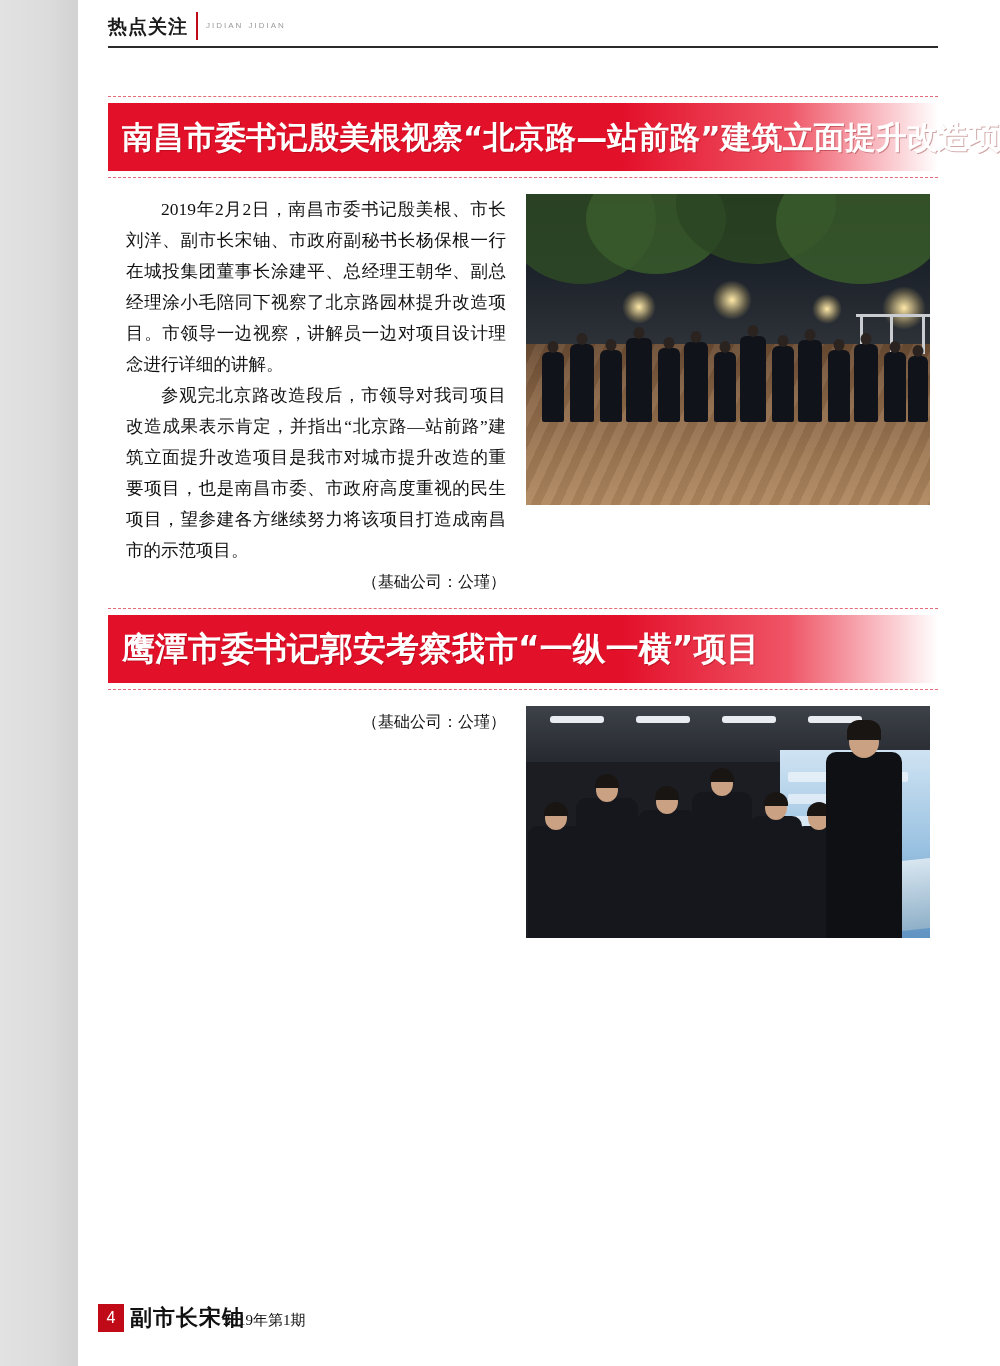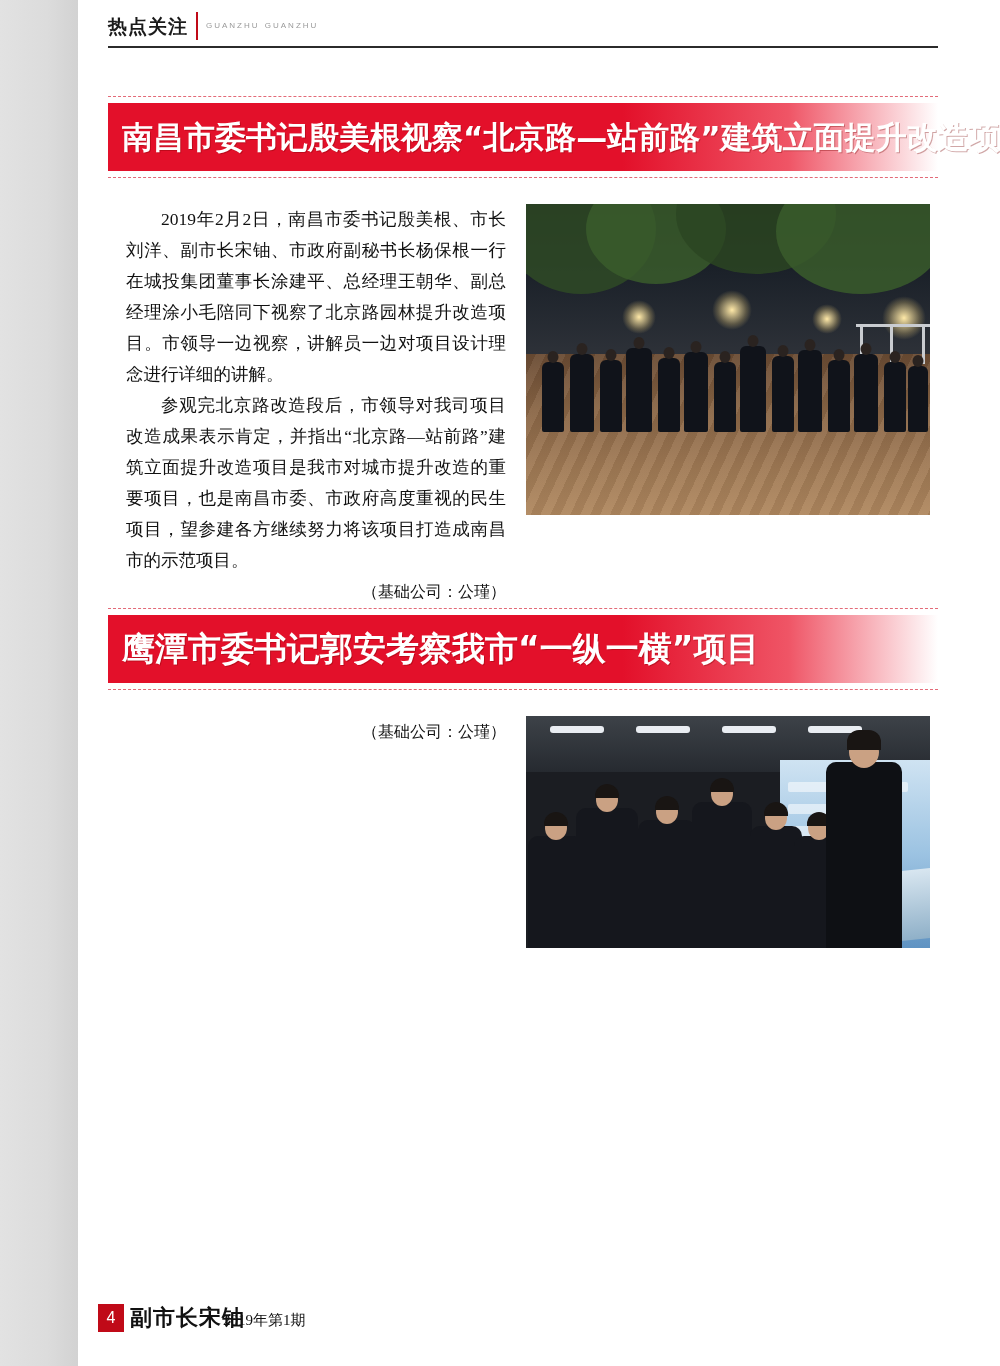--- a/index.html
+++ b/index.html
@@ -107,21 +107,21 @@
     color: #ffffff;
     letter-spacing: 0px;
     white-space: nowrap;
     text-shadow: 1px 1px 0 rgba(120,0,0,0.35);
   }
   .article-2 .banner-title { font-size: 33px; }
 
   .body-area {
     position: relative;
     width: 830px;
-    margin-top: 26px;
+    margin-top: 16px;
   }
   .col-text {
     position: absolute;
     left: 18px;
     top: 0;
     width: 380px;
     font-size: 17.5px;
     line-height: 31px;
     color: #111111;
     text-align: justify;
@@ -225,21 +225,21 @@
 </head>
 <body>
 
 <div class="spine">
   <div class="spine-inner"></div>
 </div>
 
 <div class="page-header">
   <div class="header-title">热点关注</div>
   <div class="header-divider"></div>
-  <div class="header-sub">GUANZHU GUANZHU</div>
+  <div class="header-sub">JIDIAN JIDIAN</div>
 </div>
 <div class="header-rule"></div>
 
 <div class="article article-1">
   <div class="dashed-rule"></div>
   <div class="banner">
     <div class="banner-title">南昌市委书记殷美根视察“北京路—站前路”建筑立面提升改造项目</div>
   </div>
   <div class="dashed-rule"></div>
 

